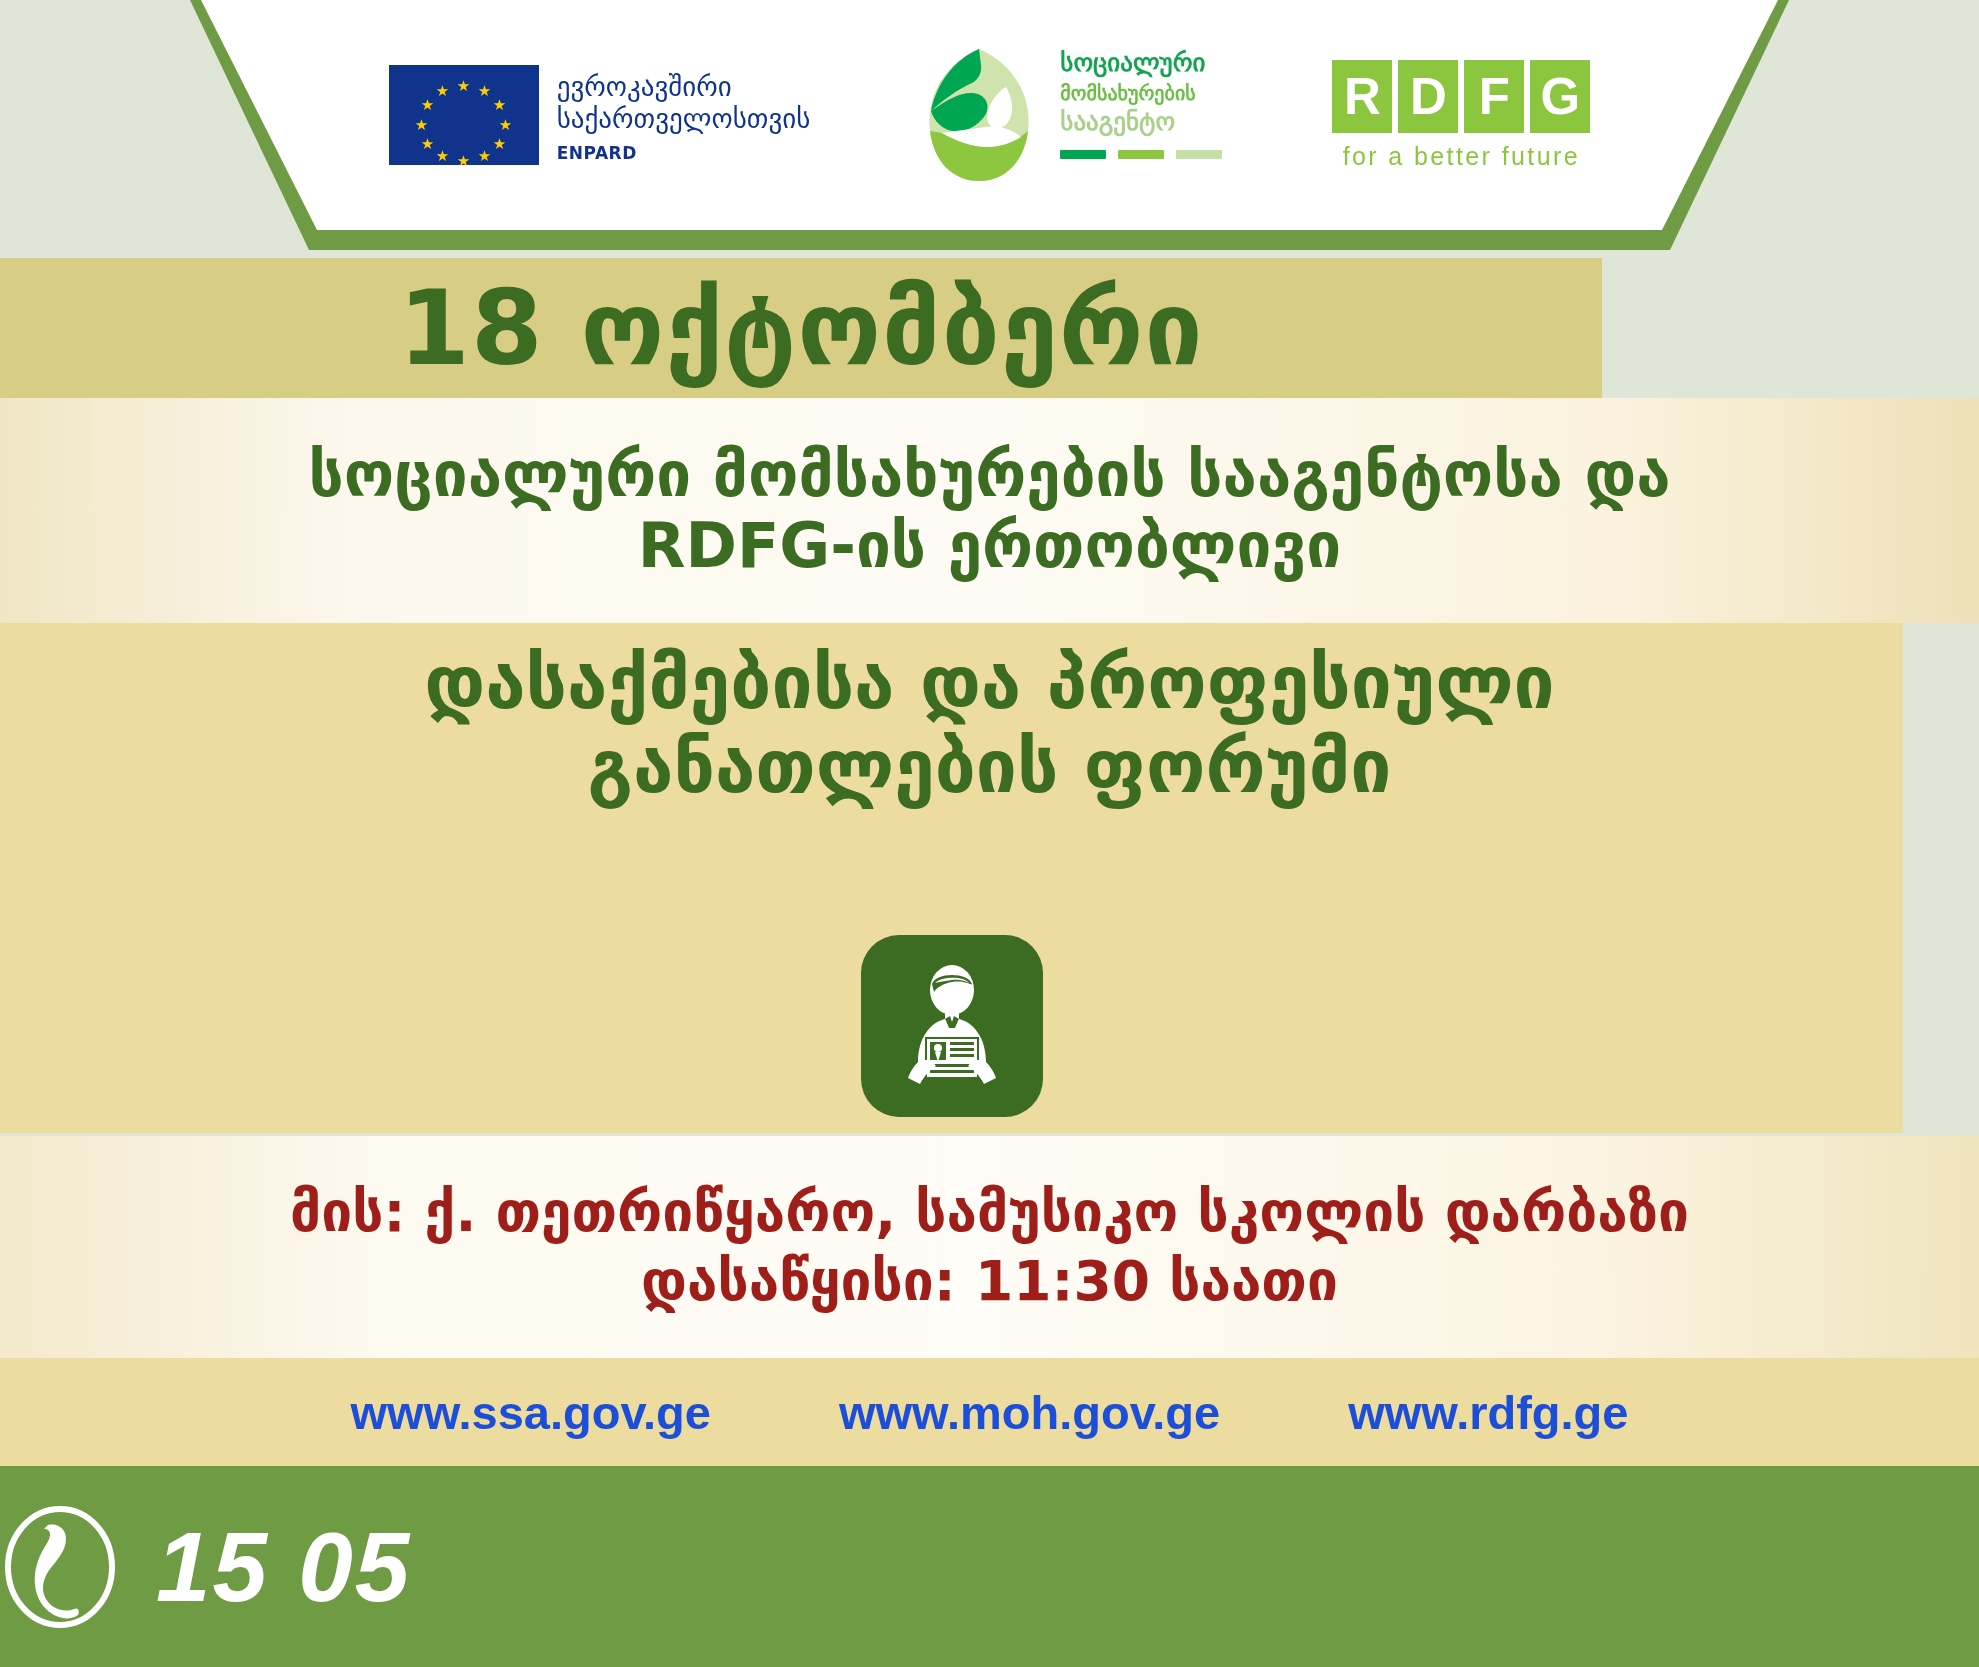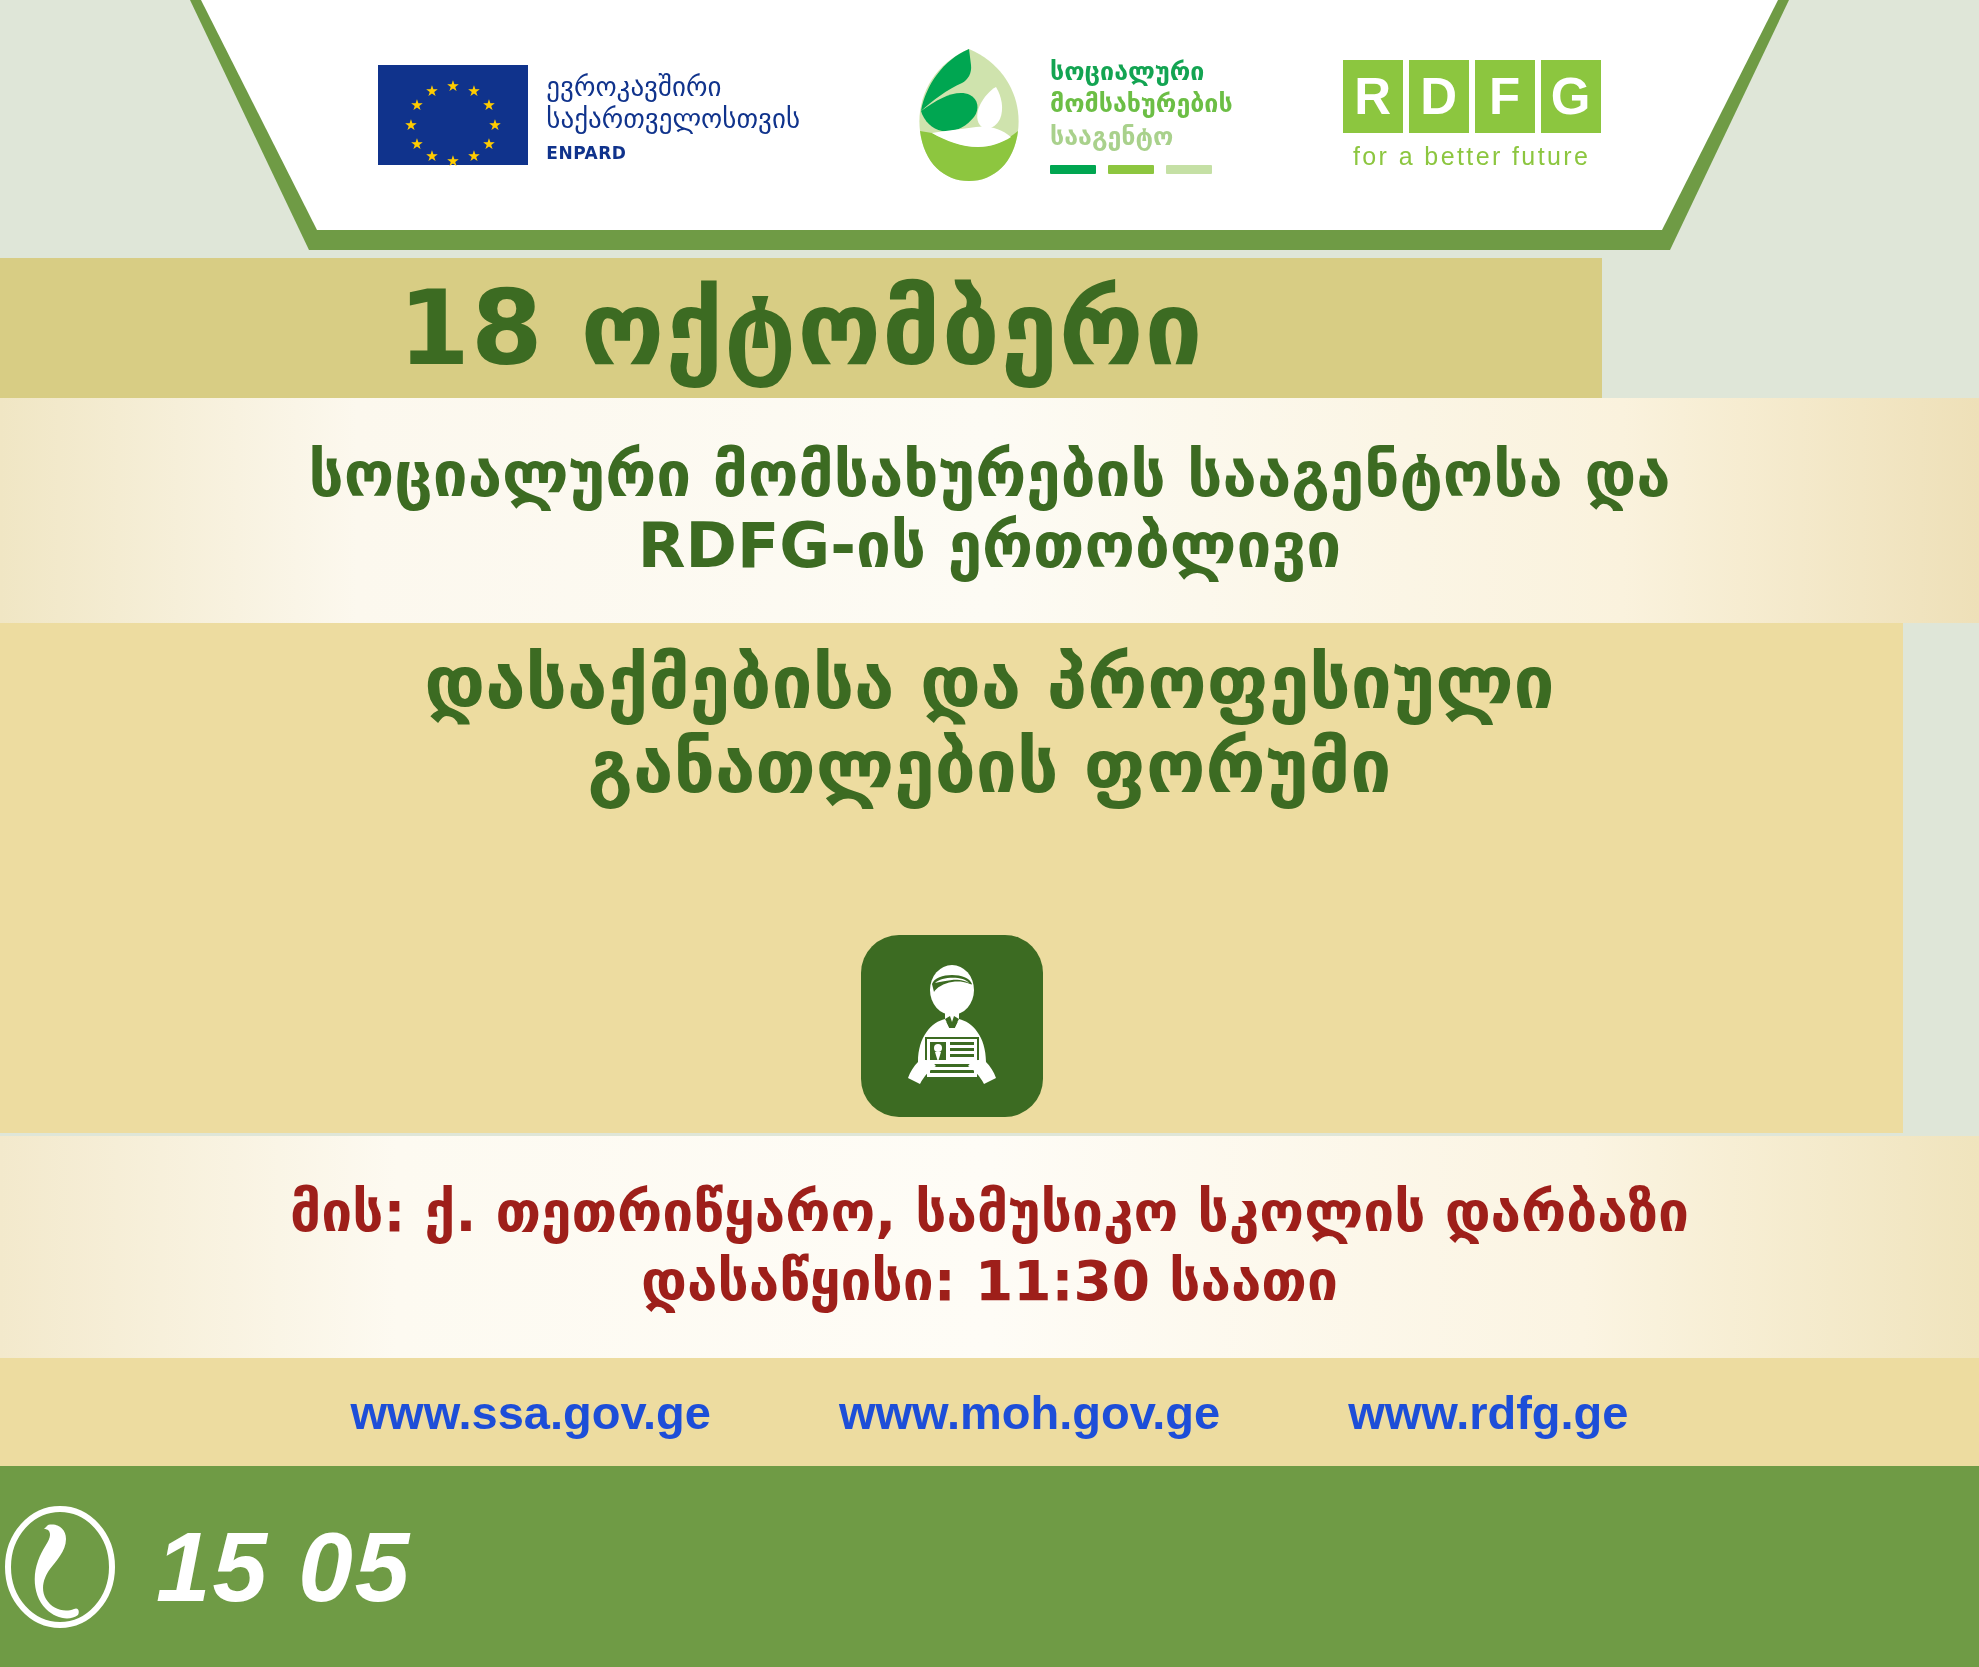--- a/index.html
+++ b/index.html
@@ -79,24 +79,24 @@
   }
   .eu-text .enpard {
     color: #10338c;
     font-size: 17px;
     font-weight: bold;
     letter-spacing: 0.5px;
     margin-top: 8px;
   }
 
   
-  .ssa-logo { display: flex; align-items: center; gap: 22px; }
+  .ssa-logo { display: flex; gap: 22px; font-family: Liberation Serif, serif; }
   .ssa-mark { width: 118px; height: 136px; flex: none; }
   .ssa-text .s1 { color: #13a452; font-size: 25px; font-weight: bold; line-height: 1.3; white-space: nowrap; }
-  .ssa-text .s2 { color: #6cbe45; font-size: 25px; font-weight: bold; line-height: 1.3; white-space: nowrap; }
+  .ssa-text .s2 { color: #6cbe45; font-size: 20px; font-weight: bold; line-height: 1.3; white-space: nowrap; }
   .ssa-text .s3 { color: #a9d18c; font-size: 25px; font-weight: bold; line-height: 1.3; white-space: nowrap; }
   .ssa-bars { display: flex; gap: 12px; margin-top: 12px; }
   .ssa-bars i { display: block; width: 46px; height: 9px; border-radius: 1px; }
   .ssa-bars i:nth-child(1) { background: #00a651; }
   .ssa-bars i:nth-child(2) { background: #8dc63f; }
   .ssa-bars i:nth-child(3) { background: #c5e0a5; }
 
   
   .rdfg-logo { text-align: center; }
   .rdfg-squares { display: flex; gap: 6px; }

